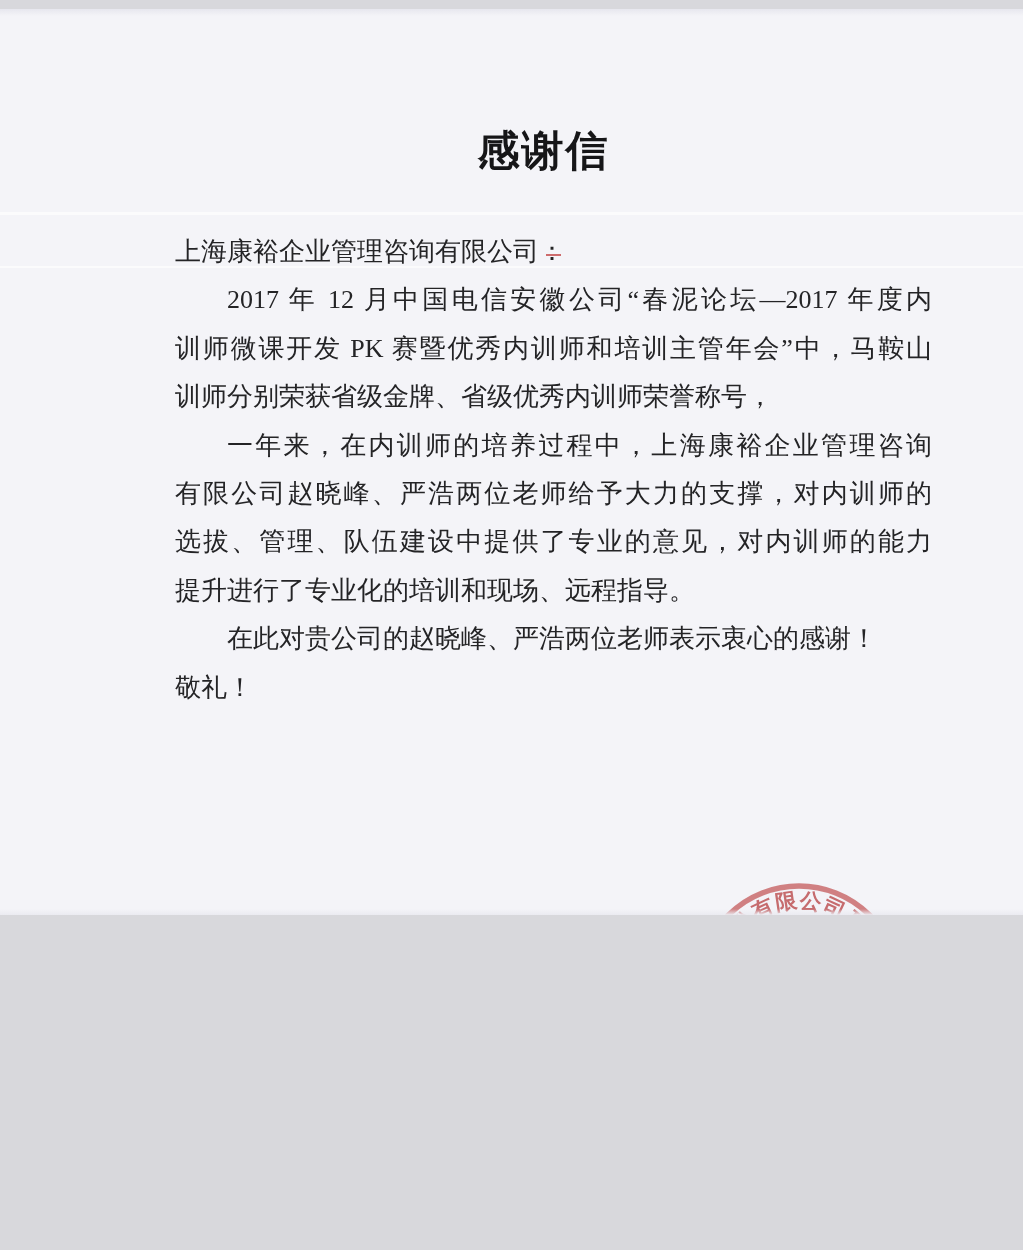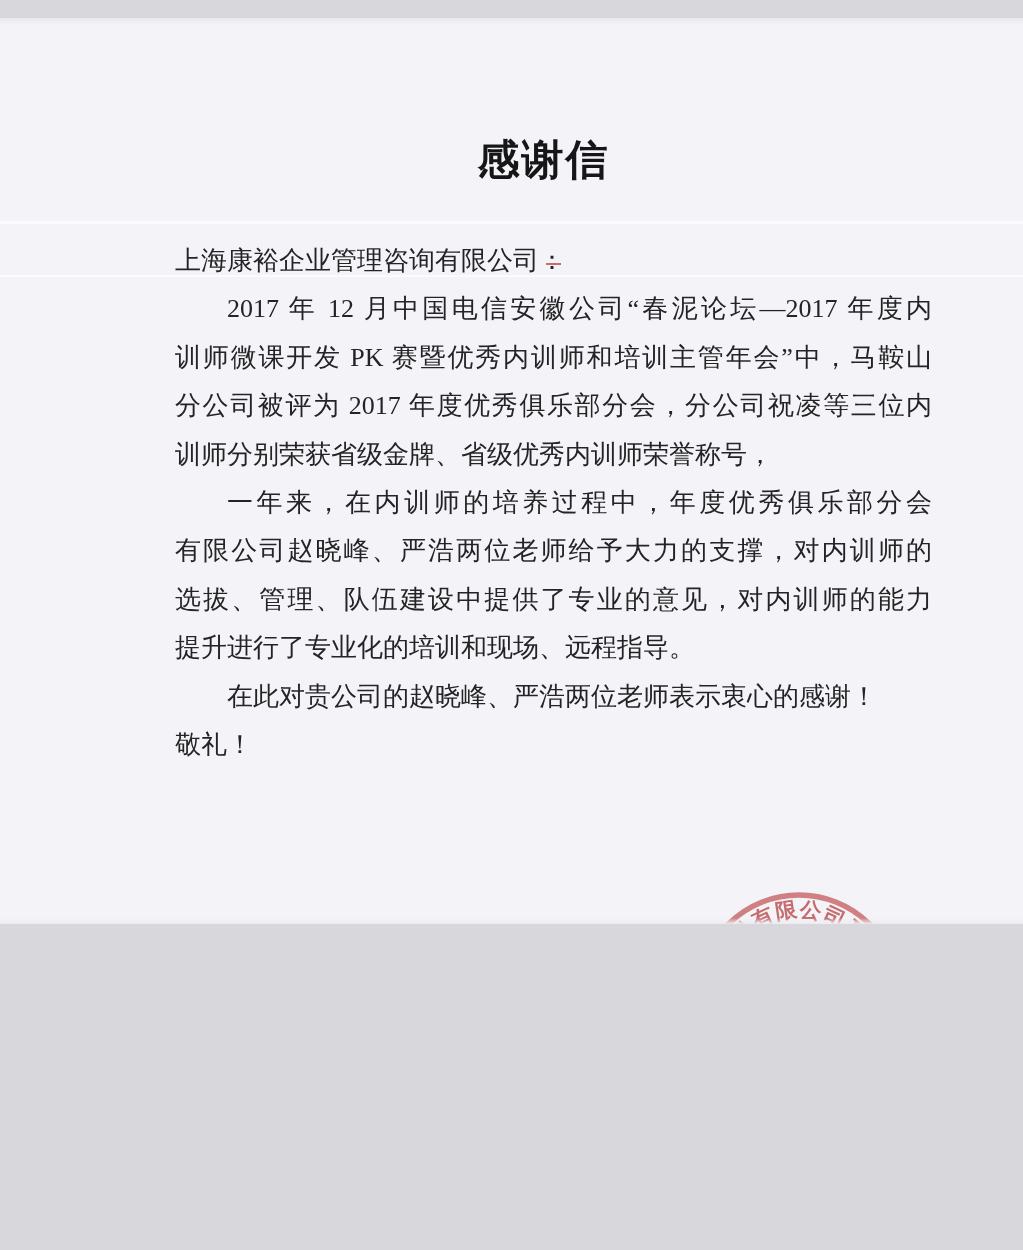--- a/index.html
+++ b/index.html
@@ -4,21 +4,21 @@
 <style>
   html, body {
     margin: 0;
     padding: 0;
     background: #d8d8dc;
   }
   .paper {
     position: relative;
     width: 1023px;
     height: 906px;
-    margin: 18px auto;
+    margin: 9px auto;
     background: #f4f4f8;
     overflow: hidden;
     font-family: "Liberation Serif", "DejaVu Serif", serif;
     color: #242426;
   }
   .edge-top {
     position: absolute; left: 0; top: 0; width: 1023px; height: 7px;
     background: linear-gradient(#e7e7ee, rgba(244,244,248,0));
   }
   .edge-bottom {
@@ -75,23 +75,22 @@
 <div class="paper">
 
   <div class="edge-top"></div>
 
   <div class="title">感谢信</div>
 
   <div class="body">
     <div class="ln">上海康裕企业管理咨询有限公司：</div>
     <div class="ln fill ind">2017 年 12 月中国电信安徽公司“春泥论坛—2017 年度内</div>
     <div class="ln fill">训师微课开发 PK 赛暨优秀内训师和培训主管年会”中，马鞍山</div>
-    <div class="ln fill">分公司被评为 2017 年度优秀俱乐部分会，分公司祝凌等三位内</div>
     <div class="ln">训师分别荣获省级金牌、省级优秀内训师荣誉称号，</div>
-    <div class="ln fill ind">一年来，在内训师的培养过程中，年度优秀俱乐部分会</div>
+    <div class="ln fill ind">一年来，在内训师的培养过程中，上海康裕企业管理咨询</div>
     <div class="ln fill">有限公司赵晓峰、严浩两位老师给予大力的支撑，对内训师的</div>
     <div class="ln fill">选拔、管理、队伍建设中提供了专业的意见，对内训师的能力</div>
     <div class="ln">提升进行了专业化的培训和现场、远程指导。</div>
     <div class="ln ind">在此对贵公司的赵晓峰、严浩两位老师表示衷心的感谢！</div>
     <div class="ln">敬礼！</div>
   </div>
 
   <div class="sig">中国电信马鞍山分公司人力资源与企业发展部</div>
   <div class="date">2018 年 1 月 9 日</div>
 

